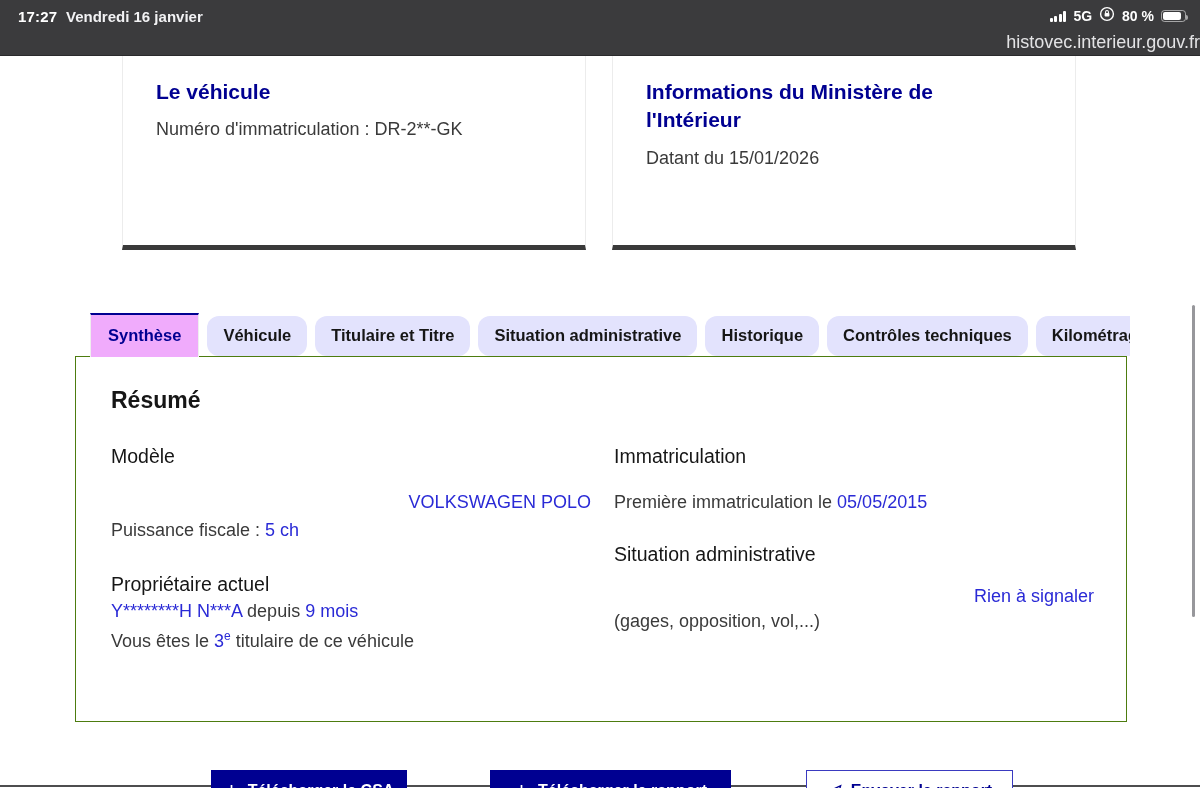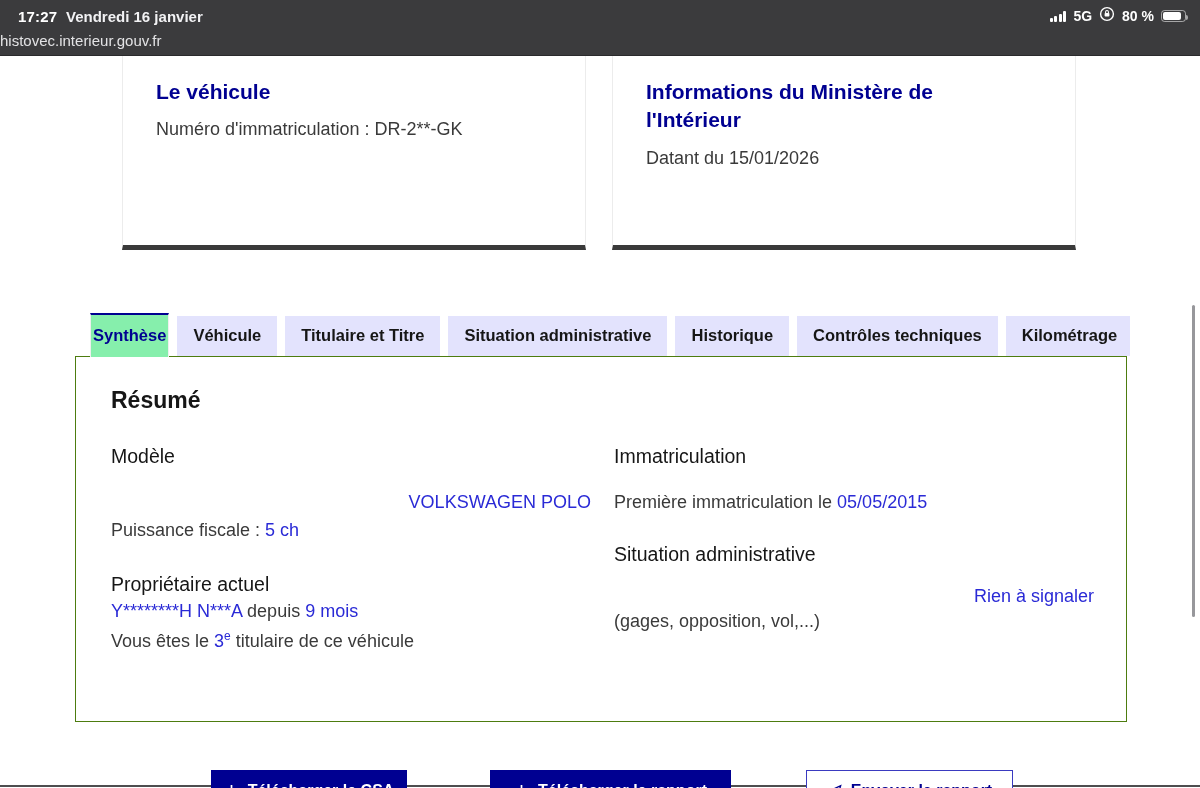--- a/index.html
+++ b/index.html
@@ -17,38 +17,38 @@
   .sig i { display:block; width:3px; background:#fff; border-radius:1px; }
   .sig i:nth-child(1){height:4px;} .sig i:nth-child(2){height:6px;}
   .sig i:nth-child(3){height:8px;} .sig i:nth-child(4){height:11px;}
   .net { font-size:14px; font-weight:600; }
   .pct { font-size:14px; font-weight:600; }
   .battery { position:relative; width:25px; height:12px; border:1px solid rgba(255,255,255,.55);
     border-radius:3.5px; }
   .battery .lvl { position:absolute; left:1px; top:1px; bottom:1px; width:80%; background:#fff; border-radius:2px; }
   .battery .nub { position:absolute; right:-3px; top:3.5px; width:2px; height:5px;
     background:rgba(255,255,255,.55); border-radius:0 2px 2px 0; }
-  .urlbar { position:absolute; left:0; right:0; top:32px; text-align:left;
-    font-size:15px; color:#e3e3e5; }
+  .urlbar { position:absolute; left:0; right:0; top:32px; text-align:right;
+    font-size:18px; color:#e3e3e5; }
 
   
   .card { position:absolute; top:56px; width:464px; height:194px; background:#fff;
     border-left:1px solid #ececec; border-right:1px solid #ececec; border-bottom:5px solid #3a3a3a;
     padding:22px 33px 0 33px; }
   .card h3 { color:#000091; font-size:21px; font-weight:700; line-height:1.35; }
   .card .body { margin-top:13px; color:#3a3a3a; font-size:18px; }
   #card1 { left:122px; } #card2 { left:612px; }
   #card2 h3 { max-width:340px; }
 
   
   .tabs { position:absolute; left:90px; top:313px; width:1040px; height:44px;
     display:flex; gap:8px; overflow:hidden; z-index:3; white-space:nowrap; }
   .tab { flex:0 0 auto; font-size:16.5px; font-weight:700; cursor:pointer; }
-  .tab.inactive { margin-top:3px; height:40px; padding:10px 16px 0; background:#e3e3fd; color:#161616; }
-  .tab.active { height:44px; padding:11px 2px 0; background:#86efac; color:#000091;
+  .tab.inactive { margin-top:3px; height:40px; padding:10px 16px 0; background:#e3e3fd; color:#161616;border-radius:12px; }
+  .tab.active { height:44px; padding:11px 17px 0; background:#f0abfc; color:#000091;
     border-top:2px solid #000091; border-left:1px solid #efefef; border-right:1px solid #efefef; }
 
   
   .panel { position:absolute; left:75px; top:356px; width:1052px; height:366px;
     background:#fff; border:1px solid #4d7c0f; z-index:1; }
   .panel h2 { position:absolute; left:35px; top:30px; font-size:23px; font-weight:800; color:#161616; }
   .col { position:absolute; top:88px; }
   .col-left { left:35px; width:480px; }
   .col-right { left:538px; width:480px; }
   .sec-h { font-size:19.5px; font-weight:400; color:#161616; }

